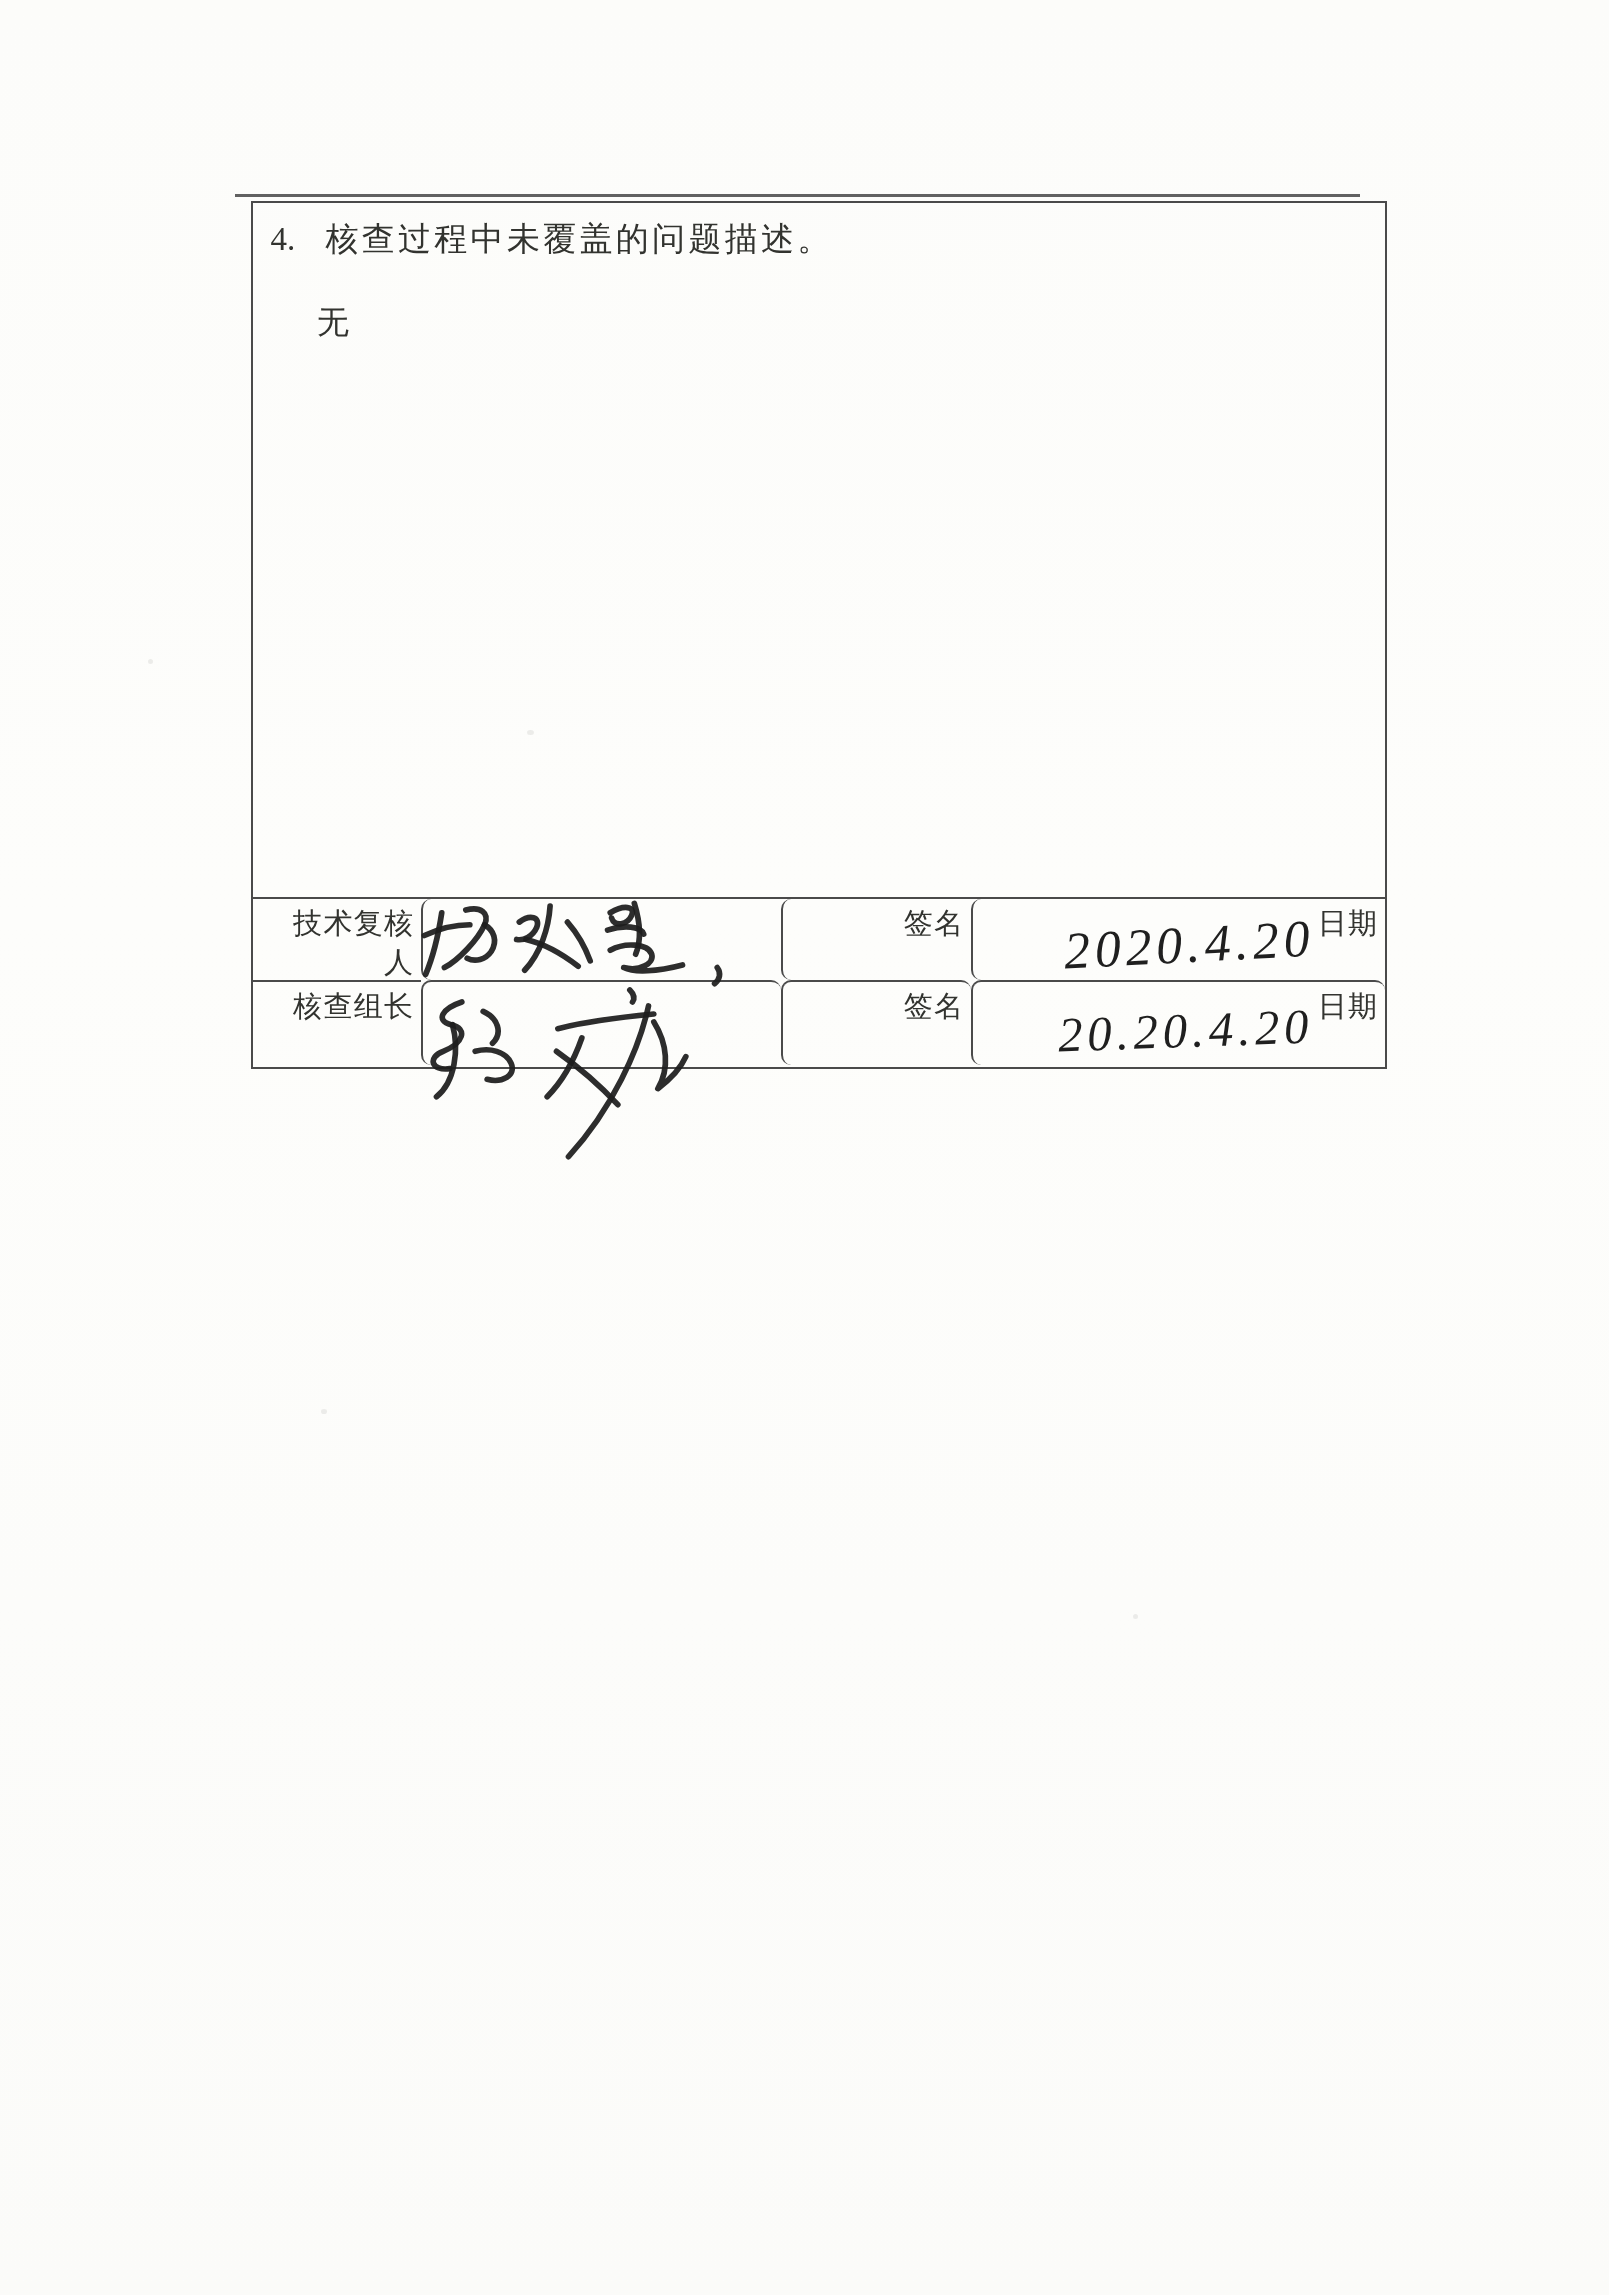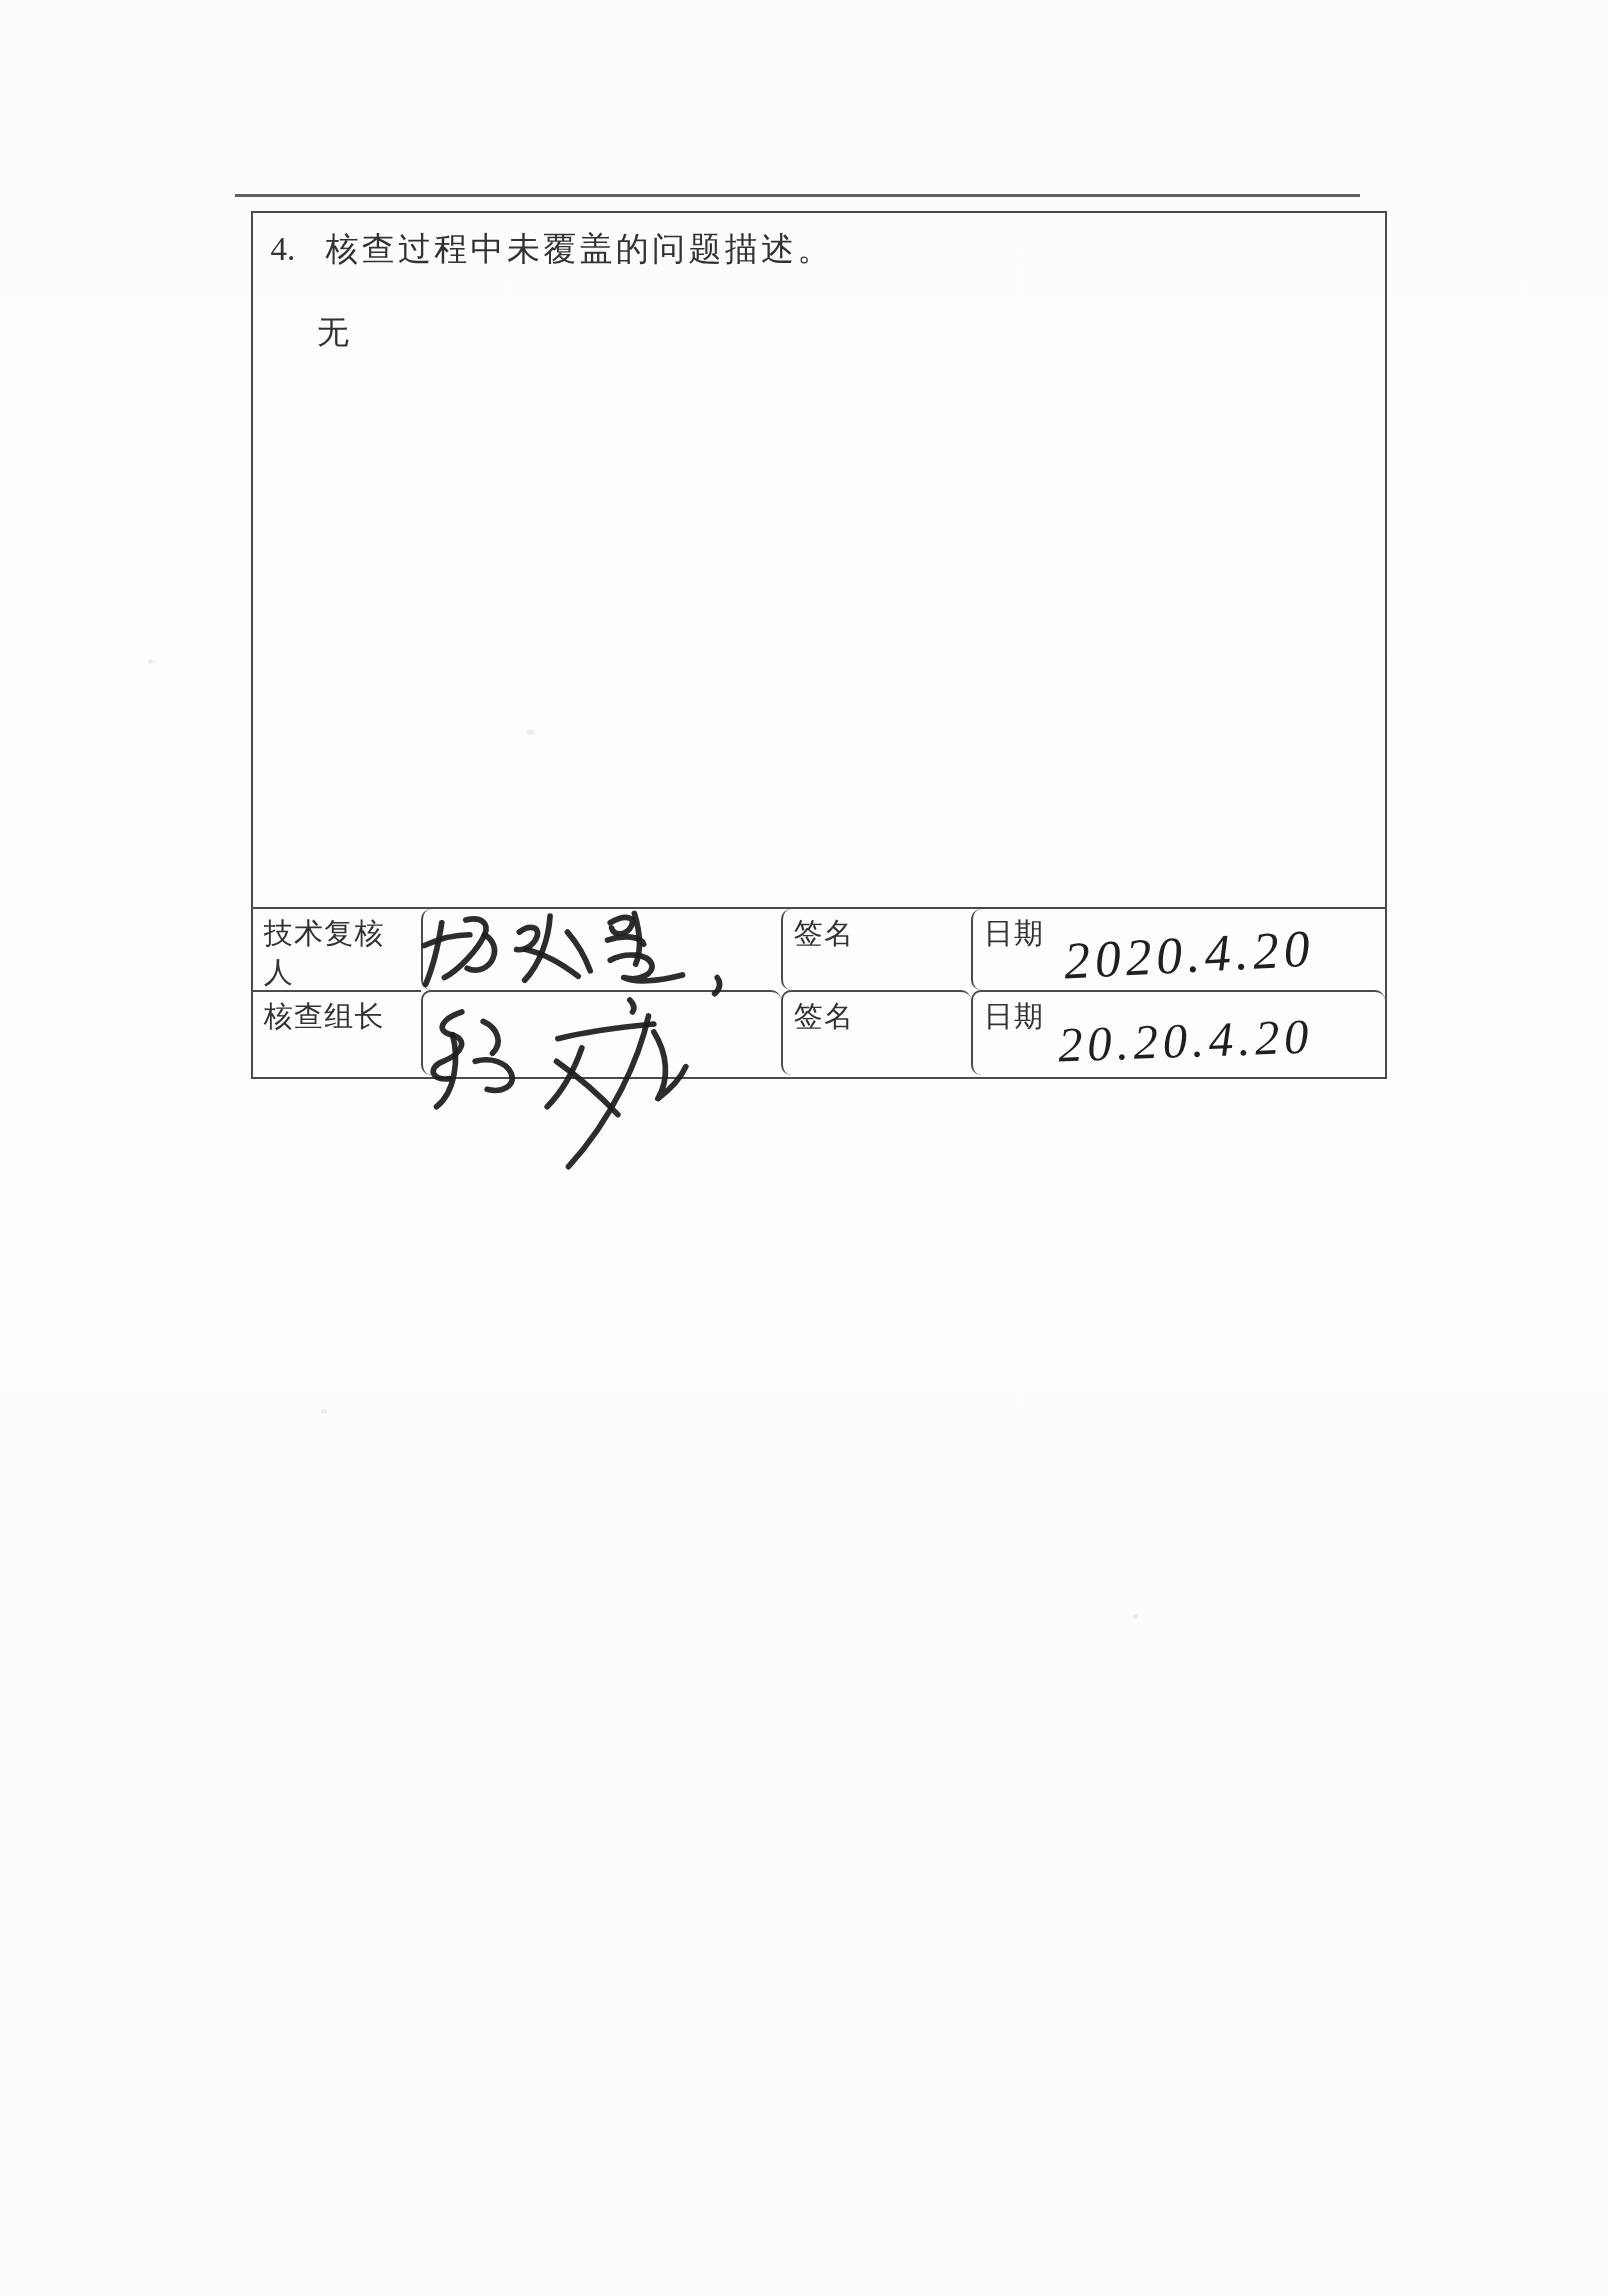--- a/index.html
+++ b/index.html
@@ -12,21 +12,21 @@
     overflow:hidden;
   }
   .page{position:absolute;inset:0;background:
     linear-gradient(180deg,#fcfcfa 0%,#fdfdfb 40%,#fbfbf9 100%);}
   
   .artifact-line{
     position:absolute;left:235px;top:194px;width:1125px;height:2.7px;
     background:#454545;opacity:.85;
   }
   .box{
-    position:absolute;left:251px;top:211px;
+    position:absolute;left:251px;top:201px;
     width:1132px;height:864px;
     border:2px solid #4a4a4a;
     background:transparent;
   }
   .content-cell{
     position:relative;width:100%;height:696px;
     border-bottom:2px solid #4a4a4a;
     box-sizing:border-box;
   }
   .heading{
@@ -43,20 +43,21 @@
   .grid{
     display:grid;width:100%;height:166px;
     grid-template-columns:168px 360px 190px 1fr;
     grid-template-rows:81px 1fr;
     box-sizing:border-box;
   }
   .cell{
     box-sizing:border-box;position:relative;
     font-size:29px;line-height:1.35;letter-spacing:1.3px;
     padding:5.3px 6.7px 0 10.7px;
+    text-align:right;
   }
   .cell.c2,.cell.c3,.cell.c4{border-left:2px solid #4a4a4a;border-radius:10px;}
   .cell.r2{border-top:2px solid #4a4a4a;}
   
   .sig{position:absolute;overflow:visible;pointer-events:none;}
   .sig path{fill:none;stroke:#1d1d1d;stroke-width:8.5;
     stroke-linecap:round;stroke-linejoin:round;opacity:.93;}
   .sig1{left:166px;top:695px;width:321px;height:87px;}
   .sig2{left:166px;top:779px;width:307px;height:180px;}
   .hand-date{

